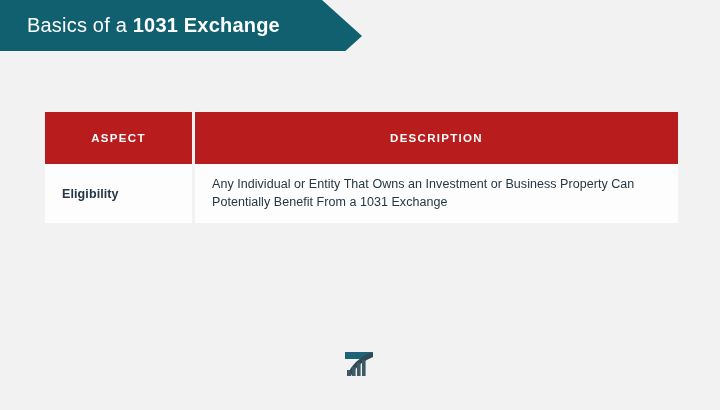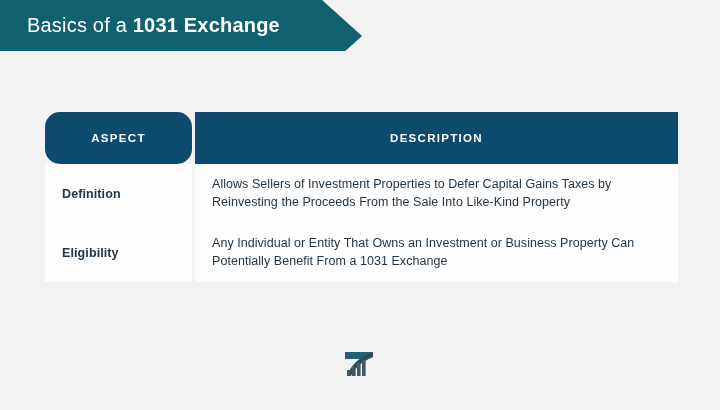--- a/index.html
+++ b/index.html
@@ -58,22 +58,22 @@
 
   .th-aspect, .th-desc {
     height: 50px;
     color: #ffffff;
     font-size: 11.5px;
     font-weight: 700;
     letter-spacing: 1.3px;
     text-align: center;
     vertical-align: middle;
   }
-  .th-aspect { background: #0c4a6e; border-radius: 15px; }
-  .th-desc   { background: #0c4a6e; border-left: 3px solid #f2f2f2; }
+  .th-aspect { background: #b91c1c; }
+  .th-desc   { background: #b91c1c; border-left: 3px solid #f2f2f2; }
 
   .tbl tbody td {
     height: 57px;
     vertical-align: middle;
     color: #243746;
   }
   .td-aspect {
     font-size: 12.5px;
     font-weight: 700;
     padding-left: 17px;
@@ -142,24 +142,20 @@
       <col class="c-desc">
     </colgroup>
     <thead>
       <tr>
         <th class="th-aspect">ASPECT</th>
         <th class="th-desc">DESCRIPTION</th>
       </tr>
     </thead>
     <tbody>
       <tr class="row-odd">
-        <td class="td-aspect">Definition</td>
-        <td class="td-desc">Allows Sellers of Investment Properties to Defer Capital Gains Taxes by Reinvesting the Proceeds From the Sale Into Like-Kind Property</td>
-      </tr>
-      <tr class="row-odd">
         <td class="td-aspect">Eligibility</td>
         <td class="td-desc">Any Individual or Entity That Owns an Investment or Business Property Can Potentially Benefit From a 1031 Exchange</td>
       </tr>
     </tbody>
   </table>
 </div>
 
 <div class="logo">
   <svg class="logo-mark" viewBox="0 0 34 30">
     <path d="M2 4 L30 4 L21 11 L2 11 Z" fill="#1d6275"></path>

